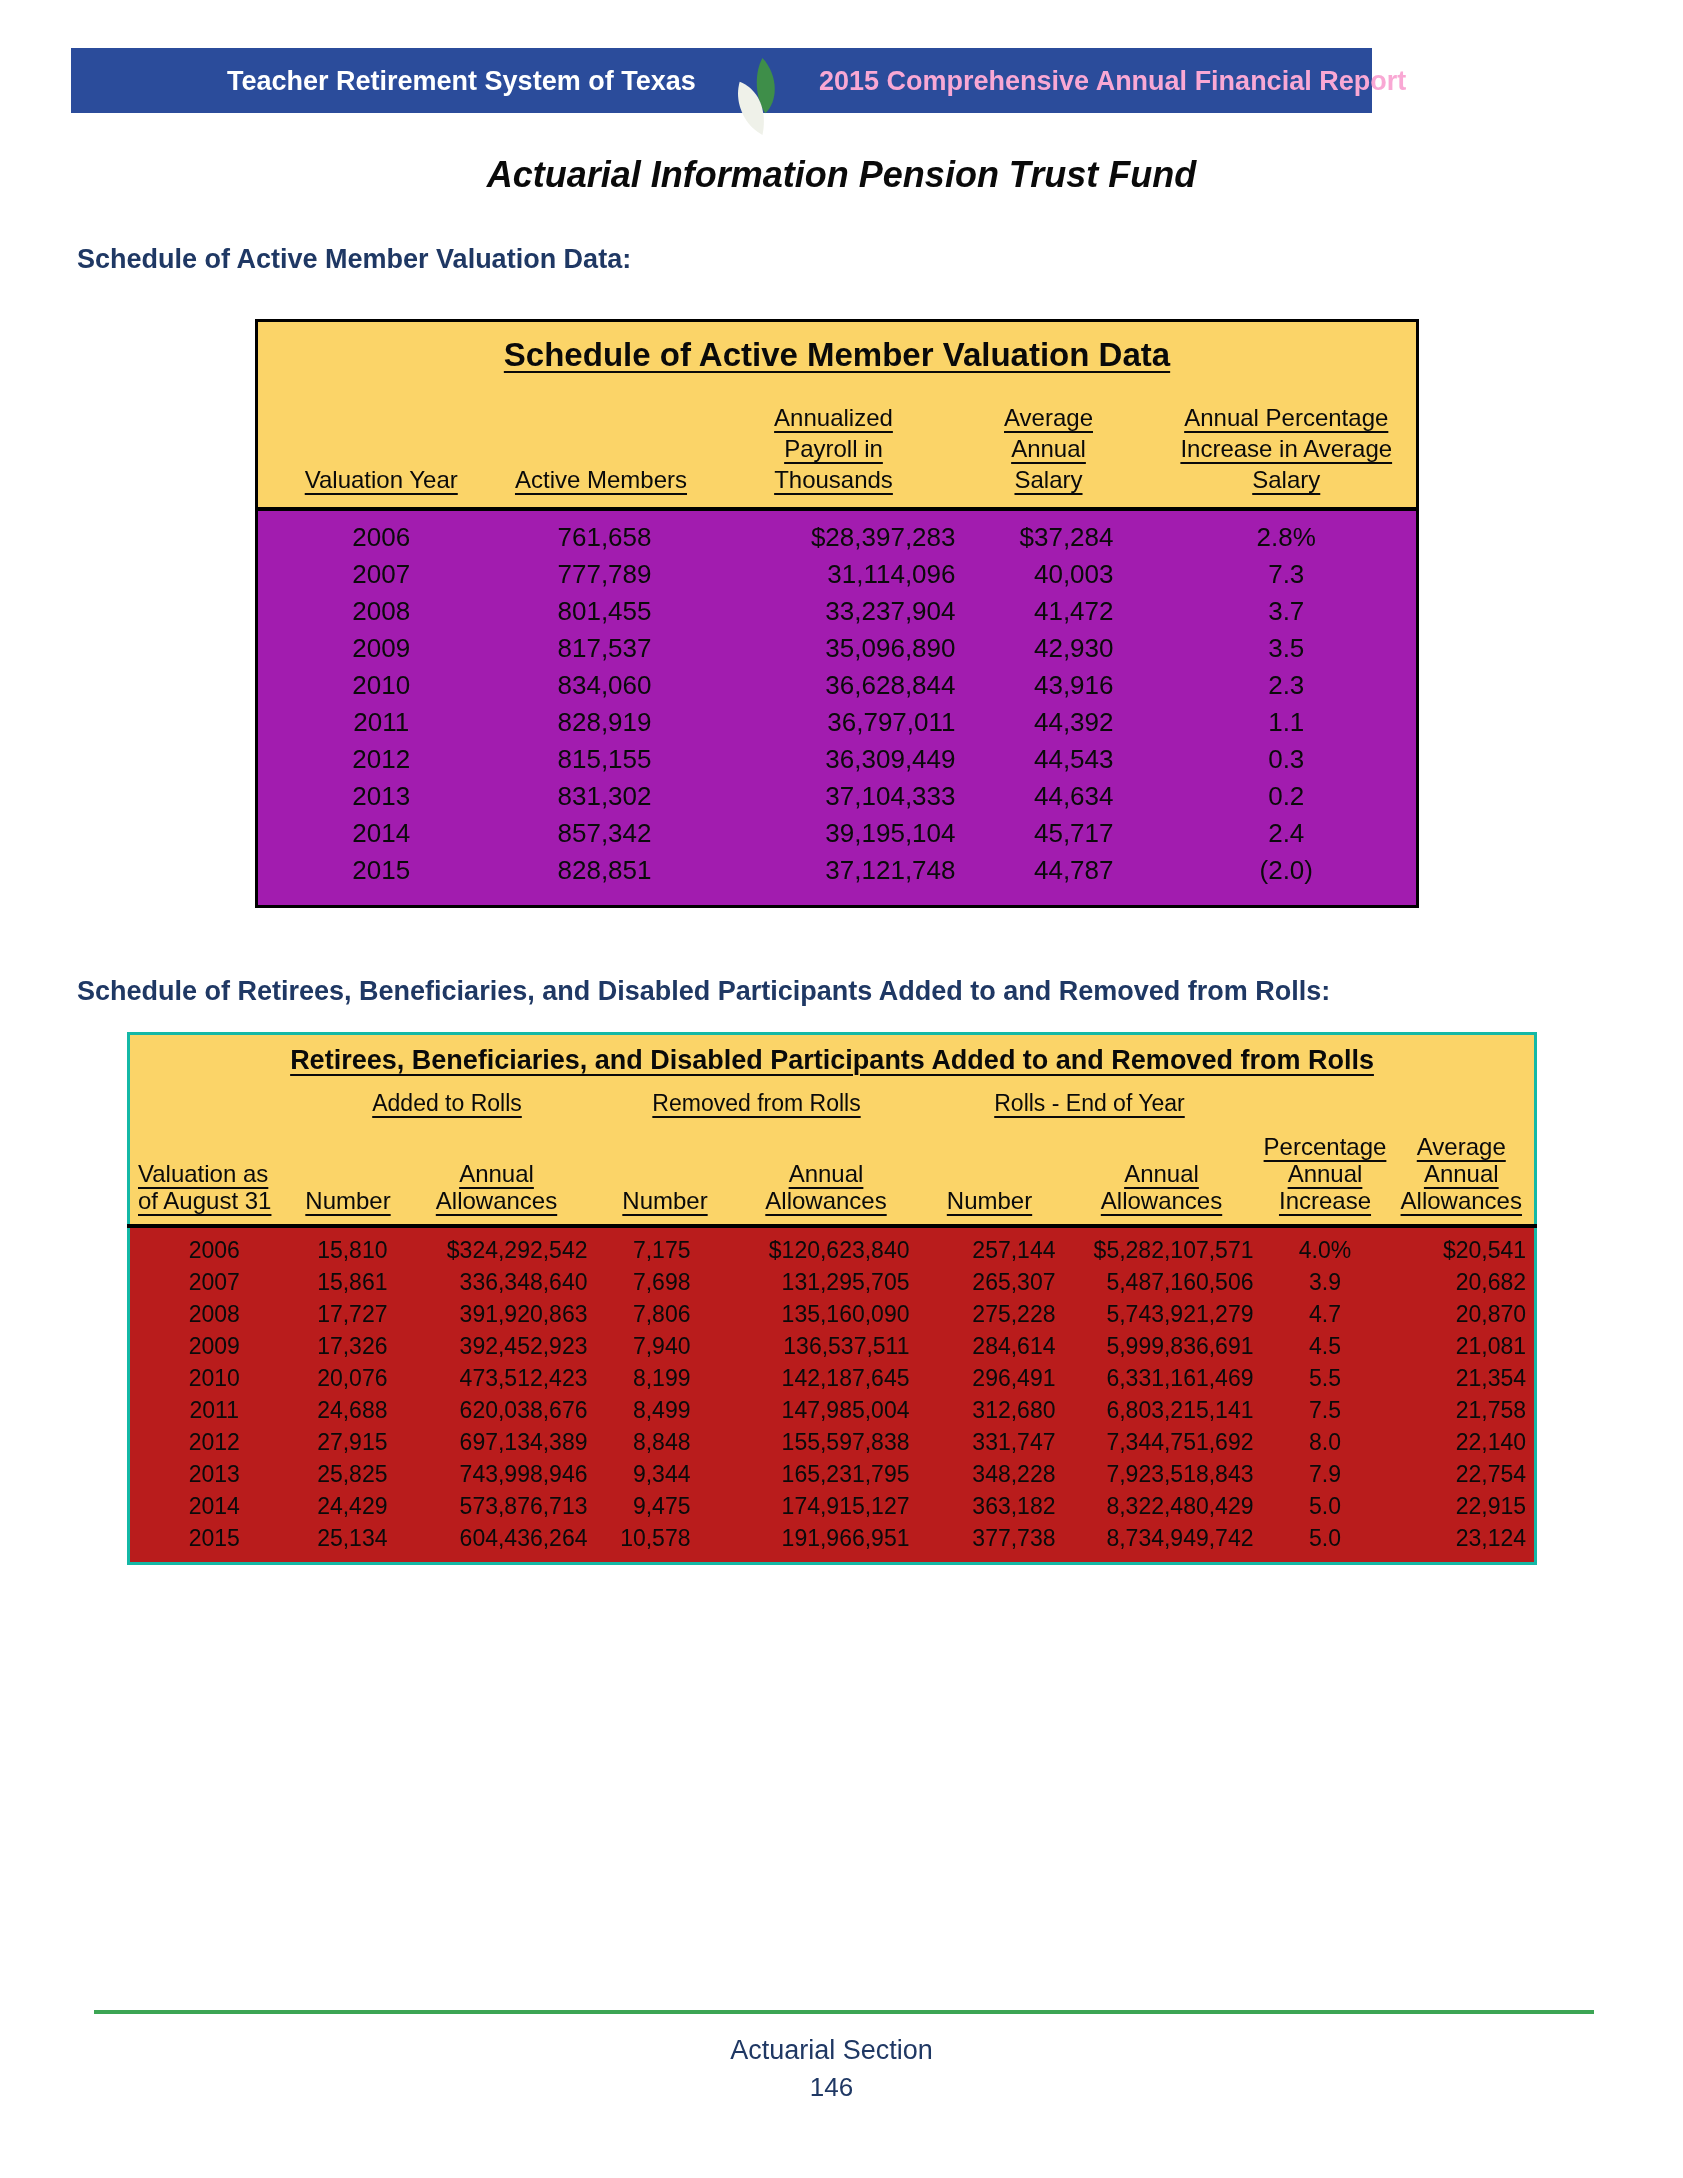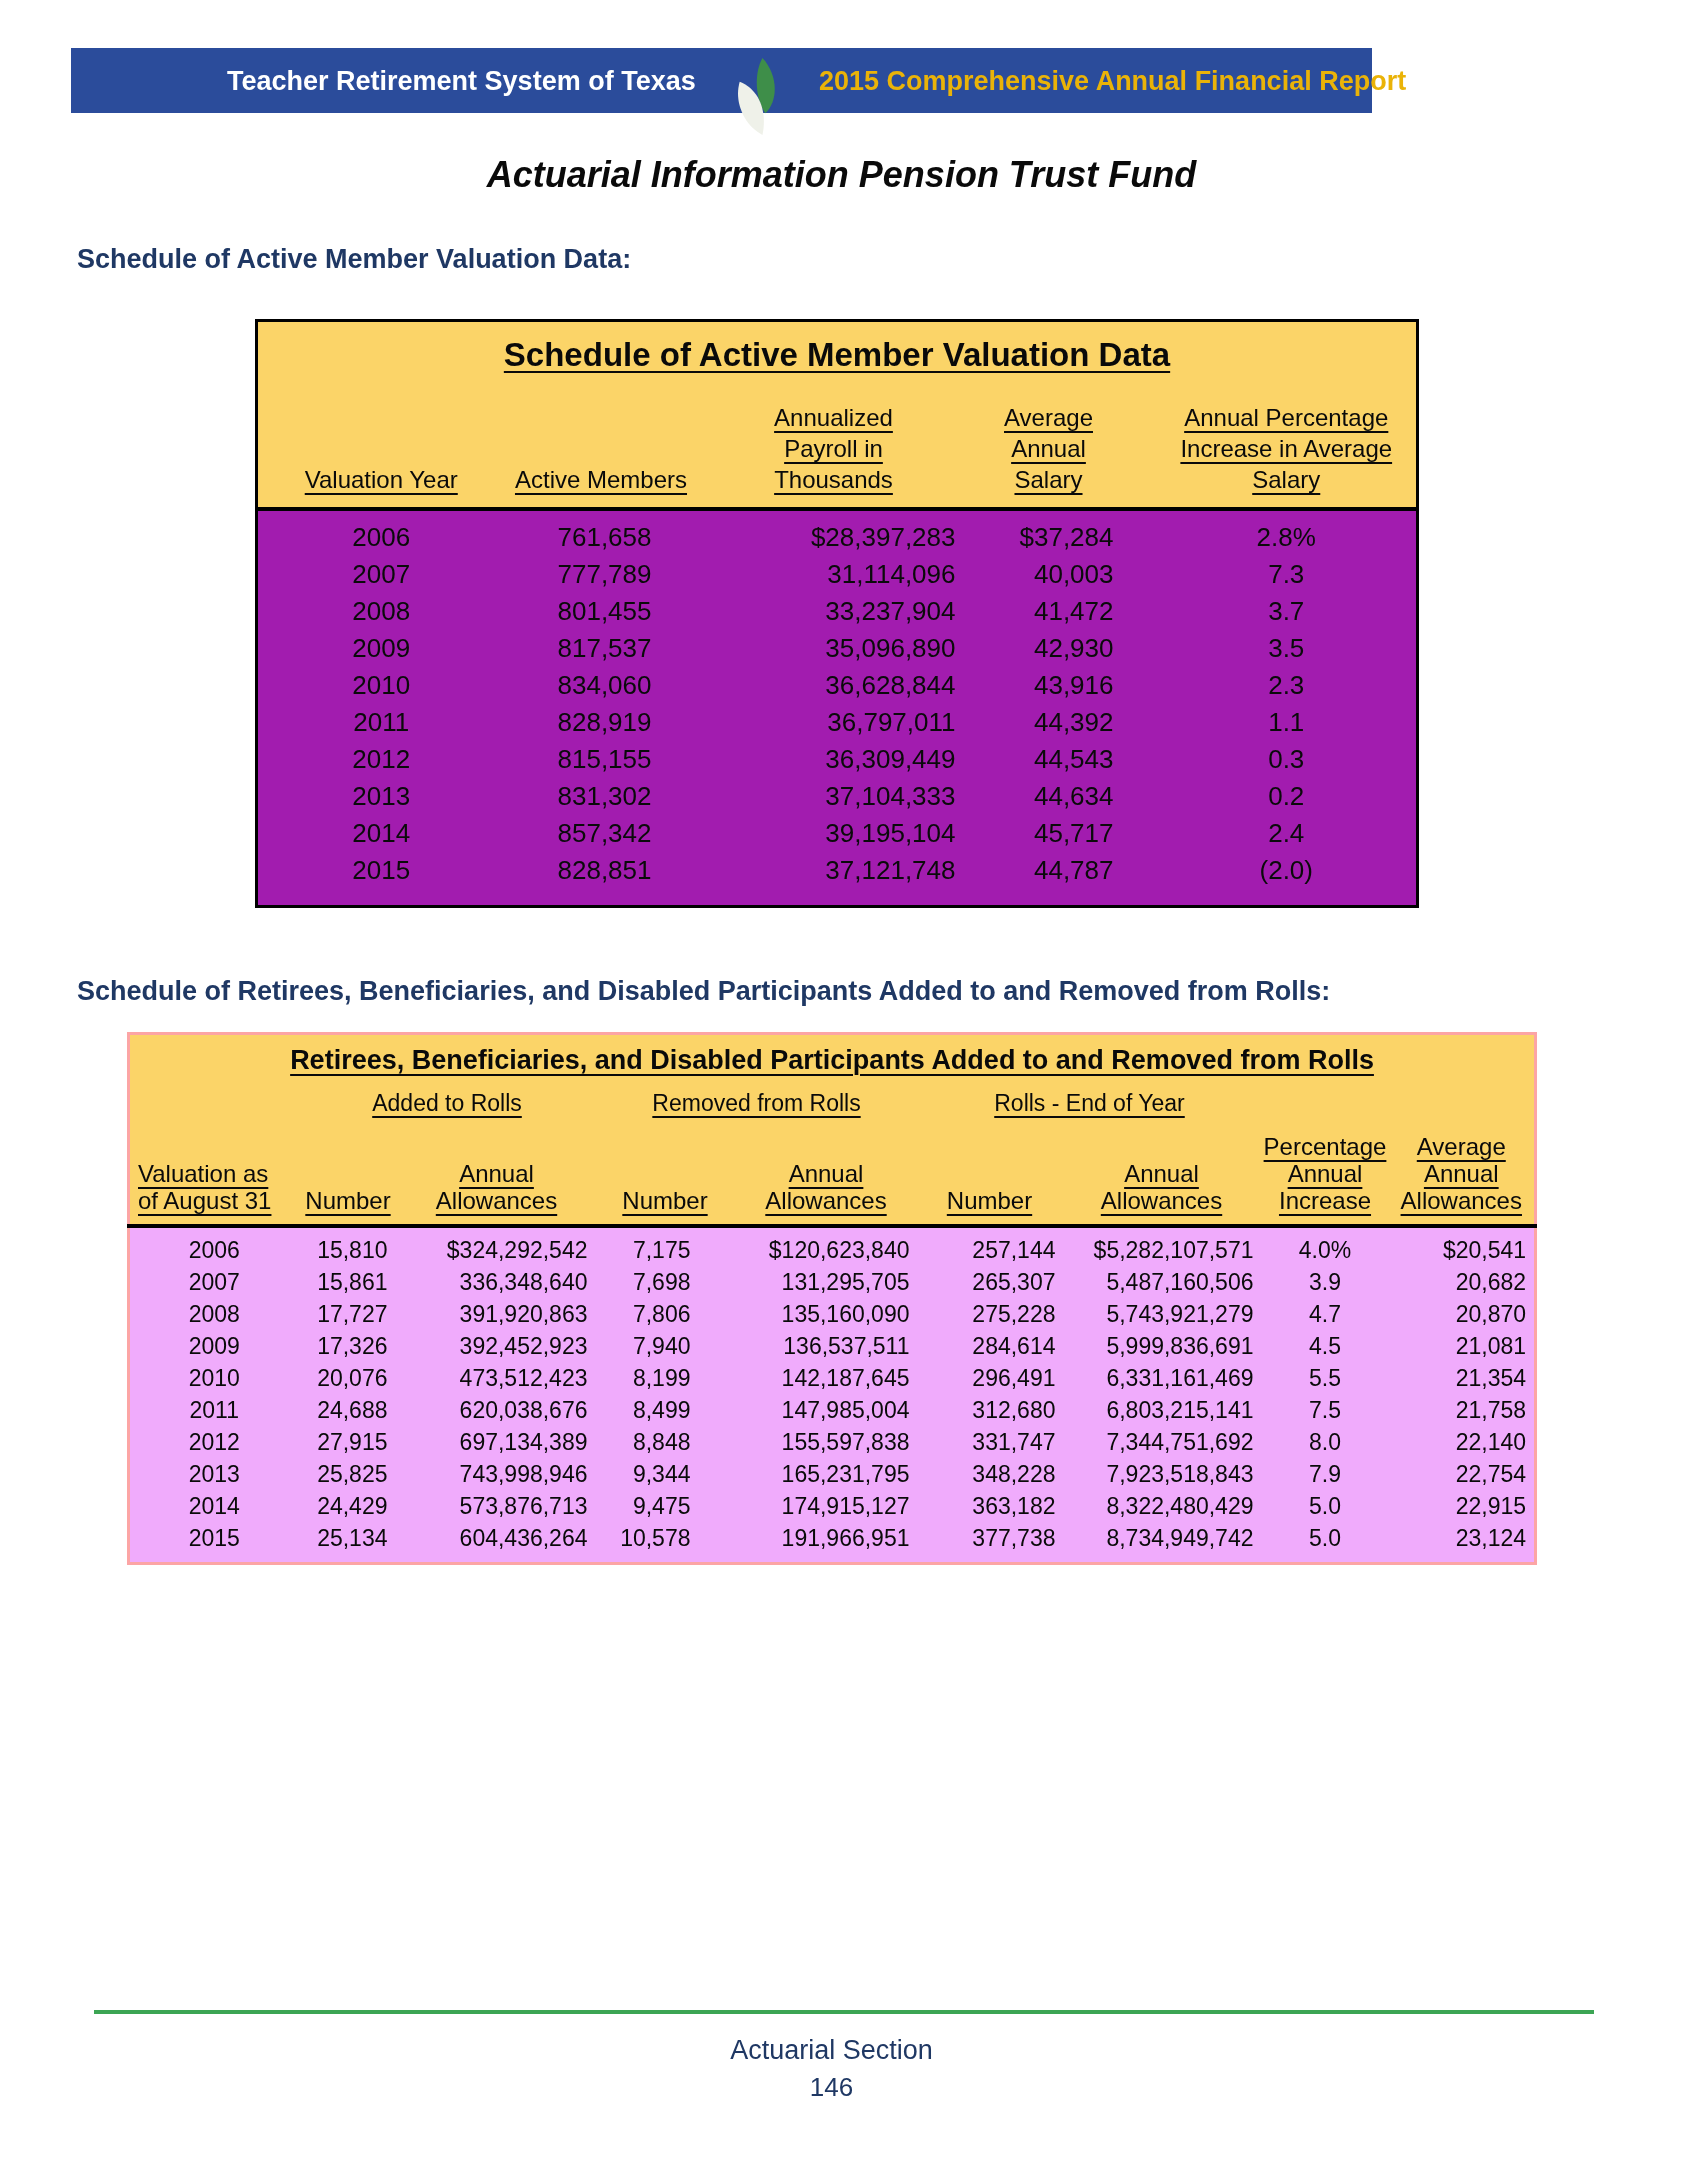--- a/index.html
+++ b/index.html
@@ -5,21 +5,21 @@
   html,body{margin:0;padding:0;}
   body{
     width:1683px;height:2178px;background:#ffffff;position:relative;
     font-family:"Liberation Sans", sans-serif;color:#0a0a0a;overflow:hidden;
   }
   
   .bar{position:absolute;left:71px;top:48px;width:1301px;height:65px;background:#2B4C9B;}
   .bar-left{position:absolute;left:156px;top:50%;transform:translateY(-50%);
     color:#ffffff;font-weight:bold;font-size:27px;white-space:nowrap;}
   .bar-right{position:absolute;left:748px;top:50%;transform:translateY(-50%);
-    color:#eab308;font-weight:bold;font-size:27px;white-space:nowrap;}
+    color:#f9a8d4;font-weight:bold;font-size:27px;white-space:nowrap;}
   .bar-logo{position:absolute;left:645px;top:4px;width:85px;height:85px;z-index:2;}
   
   .page-title{position:absolute;top:154px;left:0;width:1683px;text-align:center;
     font-size:36px;font-weight:bold;font-style:italic;color:#0a0a0a;}
   .sec-heading{position:absolute;left:77px;color:#1F3864;font-weight:bold;font-size:27px;white-space:nowrap;}
   #h1{top:244px;}
   #h2{top:976px;text-align:center;}
   
   table{border-collapse:collapse;table-layout:fixed;}
   th,td{margin:0;overflow:visible;}
@@ -36,21 +36,21 @@
   #t1 .colhead th:nth-child(5){padding-left:30px;}
   #t1 td{font-size:26px;height:37px;padding-top:0;padding-bottom:0;white-space:nowrap;}
   #t1 td:nth-child(1){text-align:center;}
   #t1 td:nth-child(2){text-align:right;padding-right:46px;}
   #t1 td:nth-child(3){text-align:right;padding-right:14px;}
   #t1 td:nth-child(4){text-align:right;padding-right:14px;}
   #t1 td:nth-child(5){text-align:center;padding-left:30px;}
   #t1 tbody tr:first-child td{padding-top:8px;}
   #t1 tbody tr:last-child td{padding-bottom:16px;}
   
-  #t2{position:absolute;left:127px;top:1032px;width:1406px;border:3px solid #fca5a5;background:#f0abfc;}
+  #t2{position:absolute;left:127px;top:1032px;width:1406px;border:3px solid #14b8a6;background:#b91c1c;}
   #t2 .t-title{padding:10px 0 2px 0;text-align:center;font-size:27px;font-weight:bold;}
   #t2 .grouphead th{font-size:23px;vertical-align:bottom;padding-top:12px;padding-bottom:2px;text-align:center;}
   #t2 .colhead th{vertical-align:bottom;padding-top:14px;padding-bottom:10px;font-size:24px;text-align:center;}
   #t2 .colhead .hl{line-height:27px;}
   #t2 .colhead th:nth-child(1){text-align:left;padding-left:8px;}
   #t2 td{font-size:23px;height:32px;padding-top:0;padding-bottom:0;white-space:nowrap;}
   #t2 td:nth-child(1){text-align:center;}
   #t2 td:nth-child(2){text-align:right;padding-right:10px;}
   #t2 td:nth-child(3){text-align:right;padding-right:8px;}
   #t2 td:nth-child(4){text-align:right;padding-right:44px;}

